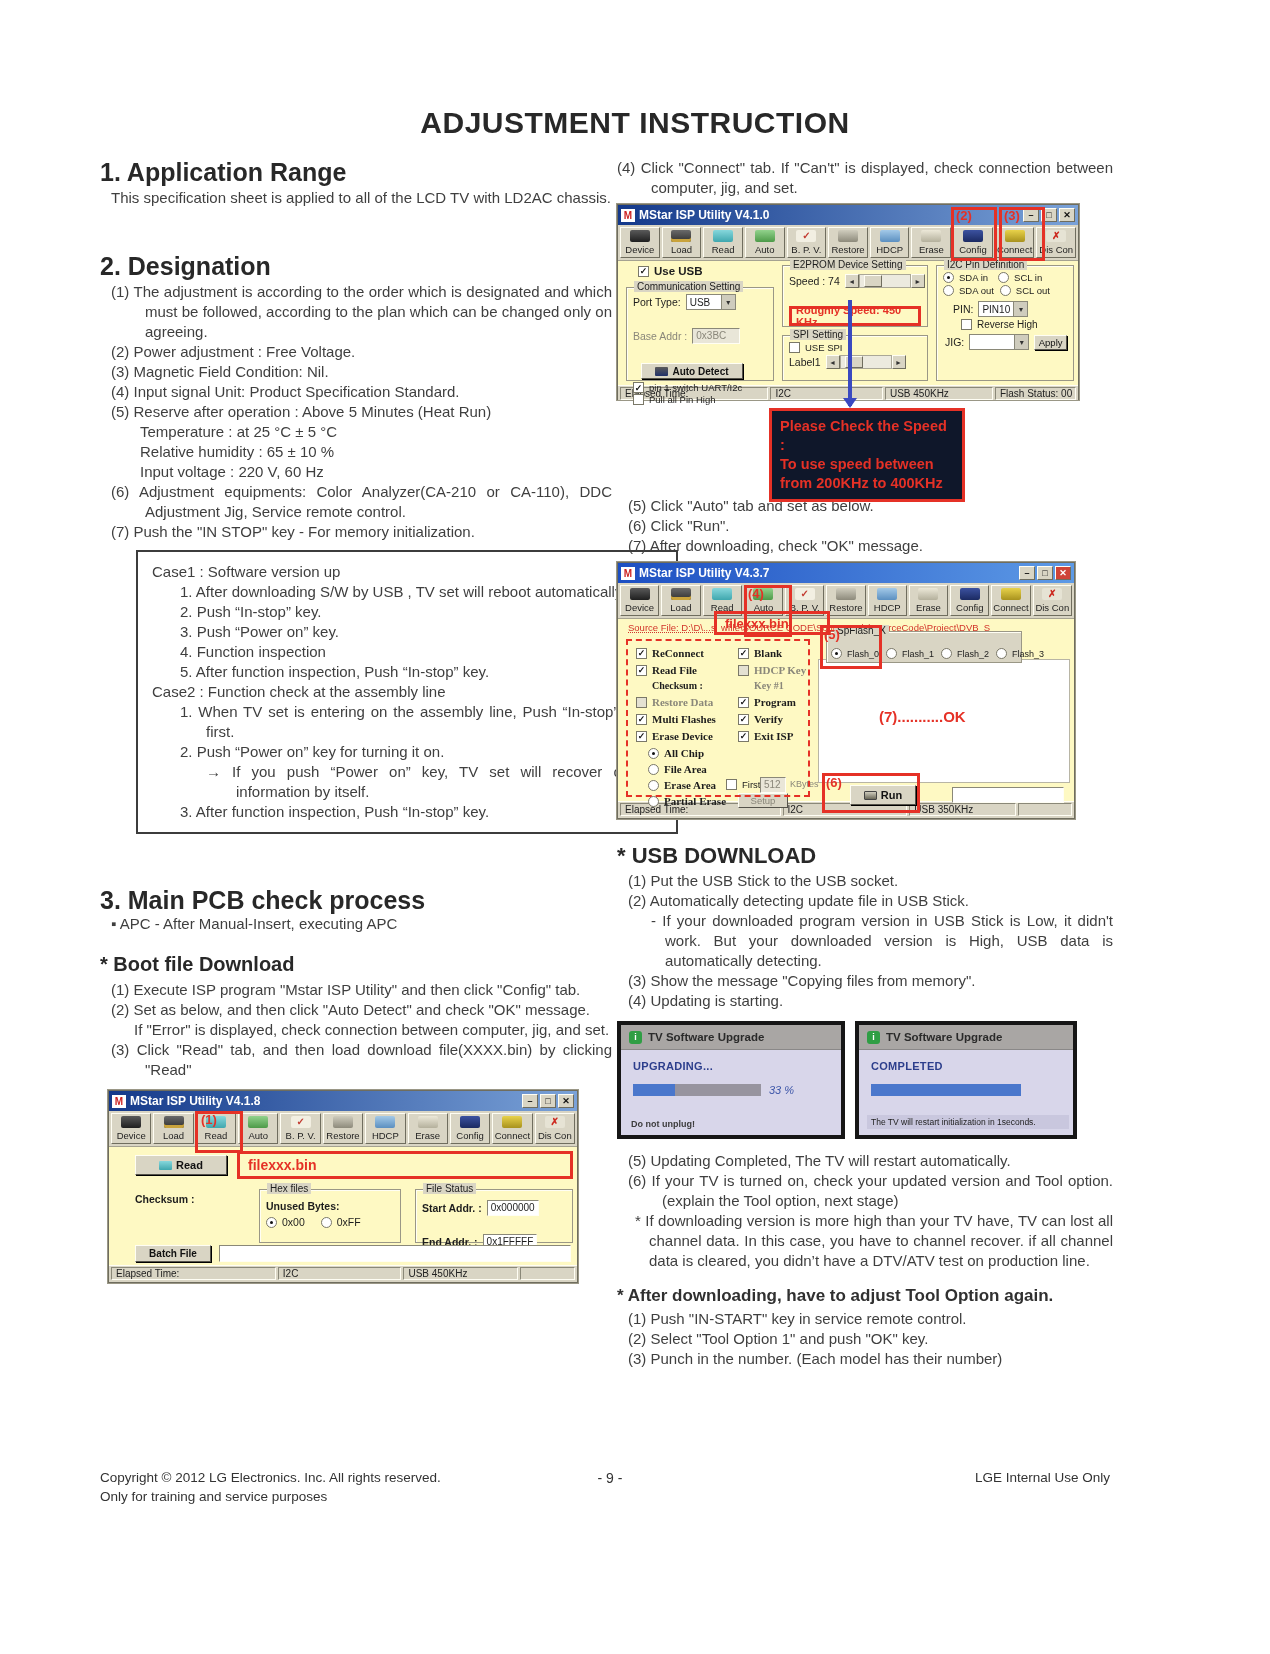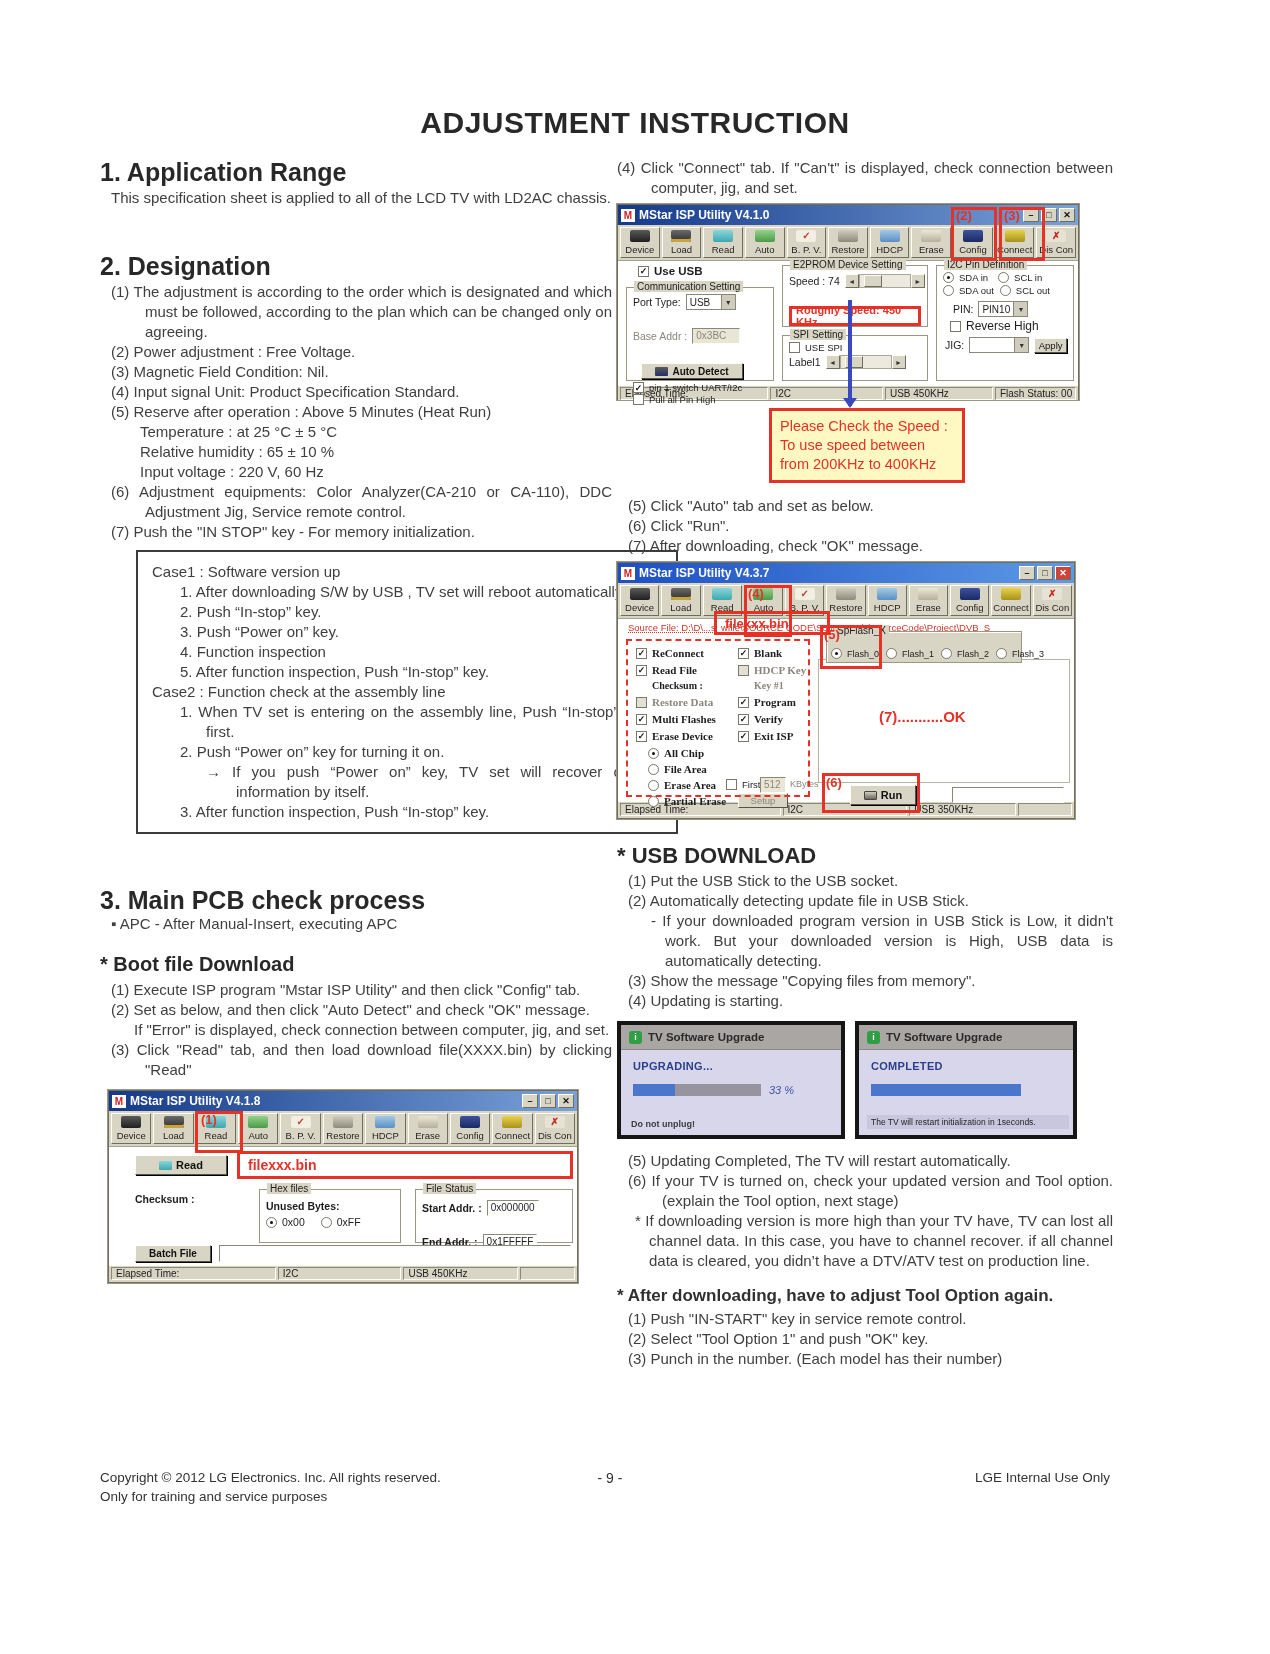--- a/index.html
+++ b/index.html
@@ -43,21 +43,21 @@
 .ti-3 .ticon{background:linear-gradient(#92d28c,#4d9a48)}
 .ti-4 .ticon{background:#f2efe2;color:#c23a30;font-weight:bold}
 .ti-4 .ticon::after{content:"✓"}
 .ti-5 .ticon{background:linear-gradient(#cfccbd,#8d8a7b)}
 .ti-6 .ticon{background:linear-gradient(#a3c9e8,#5b8fc0)}
 .ti-7 .ticon{background:linear-gradient(#ece8d8,#b4b09c)}
 .ti-8 .ticon{background:linear-gradient(#3c52a0,#1b2a62)}
 .ti-9 .ticon{background:linear-gradient(#e8d24a,#a8921e)}
 .ti-10 .ticon{background:#e6e3d4;color:#cc2a20;font-weight:bold}
 .ti-10 .ticon::after{content:"✗"}
-.wbody{position:relative;background:#ffffff}
+.wbody{position:relative;background:#fef9c3}
 .statusbar{height:16px;display:flex;gap:2px;padding:1px 2px;background:#d9d5c4;border-top:1px solid #fffef4}
 .scell{border:1px solid;border-color:#8a8878 #fffef4 #fffef4 #8a8878;font-size:10px;line-height:12px;padding:0 4px;white-space:nowrap;overflow:hidden;color:#222}
 .grp{border:1px solid #9a9786;box-shadow:inset 1px 1px 0 #fffef4;position:absolute;padding:10px 6px 4px}
 .glabel{position:absolute;top:-7px;left:7px;background:#d9d5c4;padding:0 3px;font-size:10px;white-space:nowrap}
 .lbl{font-size:10.5px;white-space:nowrap}
 .b{font-weight:bold}
 .dis{color:#8a877a}
 .frow{display:flex;align-items:center;gap:5px;margin:18px 0}
 .field{display:inline-block;background:#fff;border:1px solid;border-color:#8a8878 #fffef4 #fffef4 #8a8878;font-size:10px;line-height:14px;padding:0 3px;min-width:48px;height:16px;white-space:nowrap;overflow:hidden}
 .field.dis{background:#e9e6d8;color:#8a877a}
@@ -83,21 +83,21 @@
 .hthumb{position:absolute;top:0;left:4px;width:18px;height:12px;background:#d9d5c4;border:1px solid;border-color:#fffef4 #6f6d5e #6f6d5e #fffef4}
 
 .redbox{position:absolute;border:3px solid #e53126;background:transparent;z-index:6;pointer-events:none}
 .redtag{position:absolute;color:#e53126;font-weight:bold;font-size:13px;z-index:7;white-space:nowrap}
 .redfile{border:3px solid #e53126;display:flex;align-items:center;padding:0 8px;color:#e53126;font-weight:bold;font-size:14px;background:transparent;z-index:6}
 .dashbox{position:absolute;border:2px dashed #e53126;z-index:5}
 .srcline{position:absolute;color:#d2342a;font-size:9.5px;white-space:nowrap;overflow:hidden;text-decoration:underline dotted}
 .serif{font-family:"Liberation Serif",serif;font-weight:bold;font-size:11px}
 
 .note-area{position:relative;height:96px}
-.notebox{position:absolute;left:152px;top:8px;width:196px;border:3px solid #e53126;padding:6px 8px;color:#e53126;font-size:14.5px;font-weight:normal;line-height:19px;background:#fef9c3;z-index:8}
+.notebox{position:absolute;left:152px;top:8px;width:196px;border:3px solid #e53126;padding:6px 8px;color:#e53126;font-size:14.5px;font-weight:bold;line-height:19px;background:#0f172a;z-index:8}
 .bluearrow{position:absolute;left:231px;top:-100px;width:4px;height:106px;background:#3a49c0;z-index:9}
 .bluearrow::after{content:"";position:absolute;left:-5px;bottom:-9px;border:7px solid transparent;border-top:10px solid #3a49c0}
 
 .tvrow{display:flex;gap:10px}
 .tvwin{border:4px solid #161616;background:#d8d6ea}
 .tvtitle{height:25px;background:#a9a6a4;display:flex;align-items:center;gap:6px;padding:0 8px;color:#2a2a2a;font-size:11.5px;font-weight:bold;border-bottom:1px solid #8a8888}
 .tvicon{width:13px;height:13px;background:#2f9e44;border-radius:3px;color:#fff;font-size:9px;font-weight:bold;display:flex;align-items:center;justify-content:center;flex:none}
 .tvbody{position:relative;height:85px;padding:10px 12px 0}
 .tvstatus{color:#2c3e8c;font-size:11px;font-weight:bold;letter-spacing:.3px}
 .tvprogrow{display:flex;gap:8px;margin-top:12px}
@@ -409,21 +409,21 @@
               <span>SCL out</span>
             </span>
           </div>
         <div class="frow" style="margin:5px 0 2px 10px">
             <span class="lbl">PIN:</span>
             <span class="dd">
               <span class="ddv">PIN10</span>
               <span class="ddb">▾</span>
             </span>
           </div>
-        <span class="cb" style="font-size:12px;margin-left:7px">
+        <span class="cb" style="font-size:10px;margin-left:18px">
             <span class="cbox"></span>
             <span>Reverse High</span>
           </span>
         <div class="frow" style="margin:4px 0 0 2px">
             <span class="lbl">JIG:</span>
             <span class="dd">
               <span class="ddv" style="min-width:44px"></span>
               <span class="ddb">▾</span>
             </span>
           <span class="btn" style="width:38px;height:15px;font-size:9.5px">

